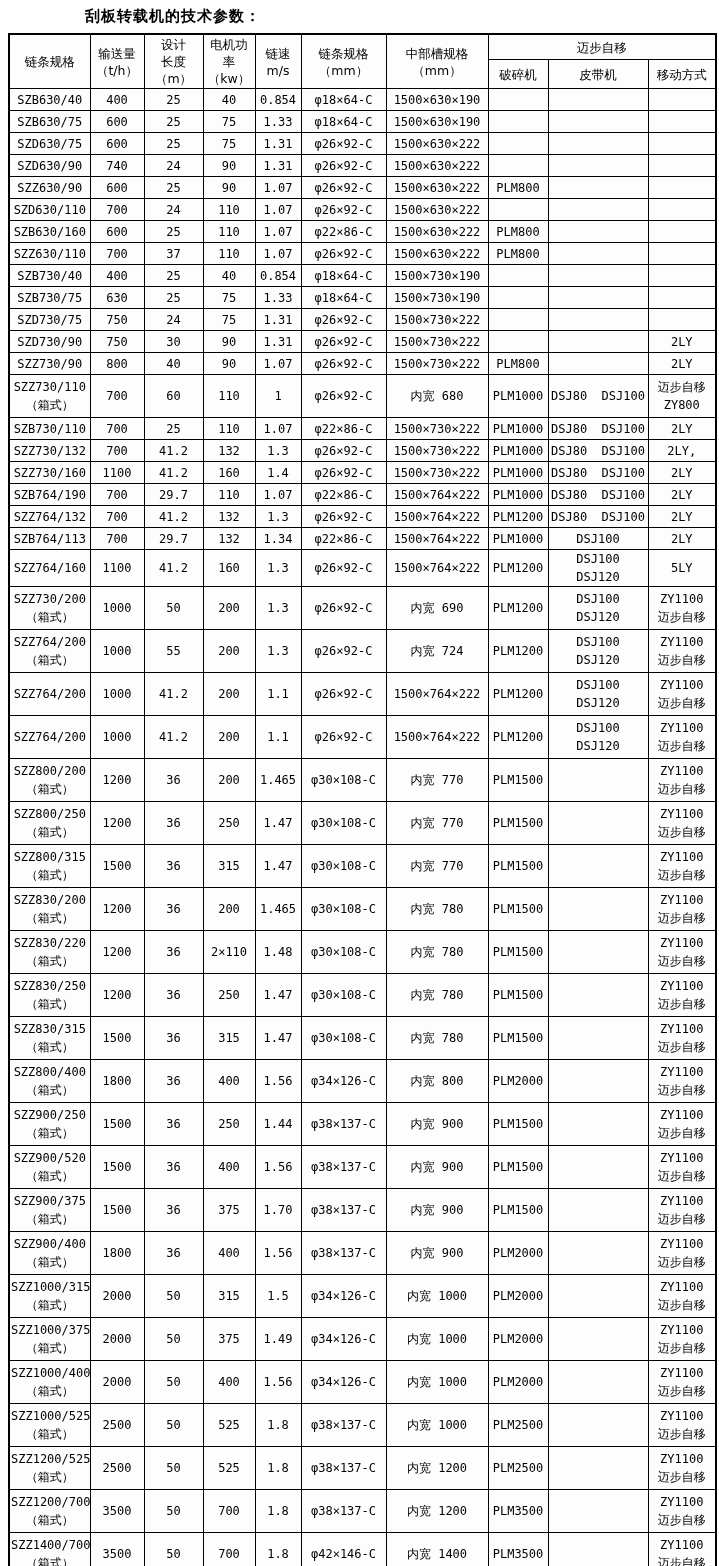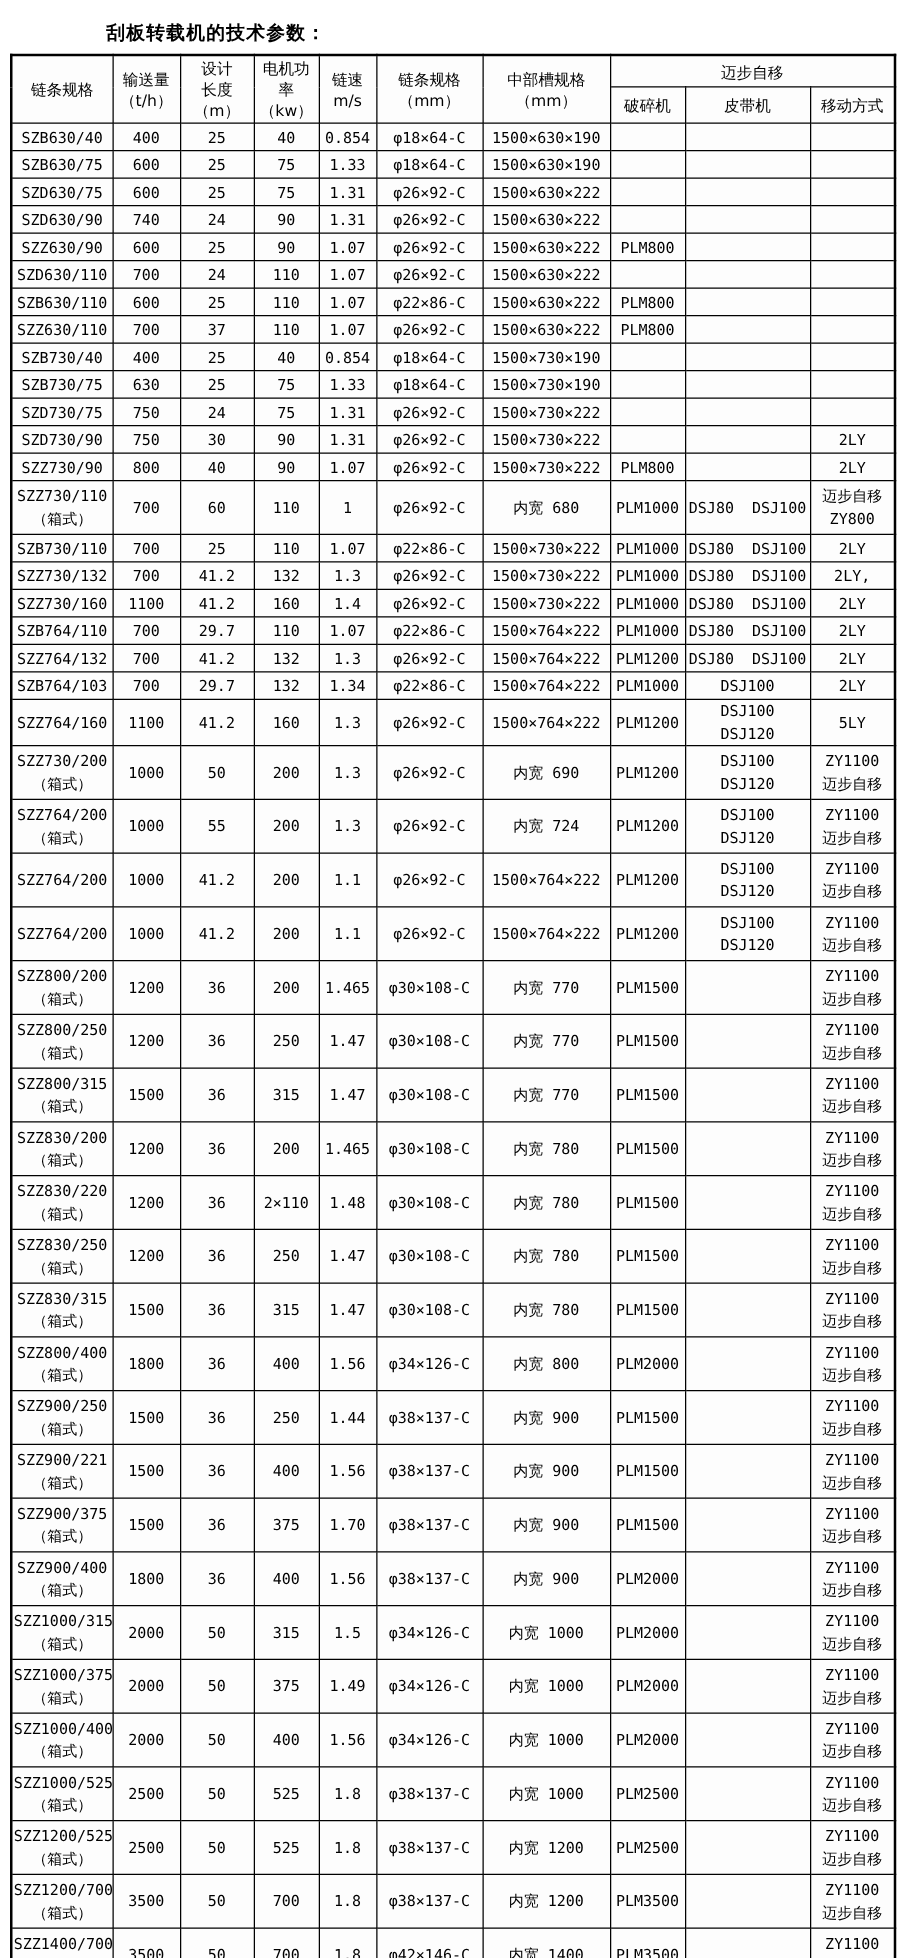--- a/index.html
+++ b/index.html
@@ -10,21 +10,21 @@
     font-family: "DejaVu Sans", sans-serif;
   }
   .page {
     width: 719px;
     min-height: 1566px;
     background: #ffffff;
     box-sizing: border-box;
   }
   .page-title {
     margin: 0;
-    padding: 17px 0 7px 85px;
+    padding: 7px 0 7px 85px;
     font-size: 15px;
     font-weight: bold;
     letter-spacing: 1px;
     font-family: "DejaVu Sans", sans-serif;
   }
   table.spec-table {
     border-collapse: collapse;
     table-layout: fixed;
     margin-left: 8px;
     width: 707px;
@@ -162,21 +162,21 @@
           <td>24</td>
           <td>110</td>
           <td>1.07</td>
           <td>φ26×92-C</td>
           <td>1500×630×222</td>
           <td></td>
           <td></td>
           <td></td>
         </tr>
         <tr class="short">
-          <td>SZB630/110</td>
+          <td>SZB630/160</td>
           <td>600</td>
           <td>25</td>
           <td>110</td>
           <td>1.07</td>
           <td>φ22×86-C</td>
           <td>1500×630×222</td>
           <td>PLM800</td>
           <td></td>
           <td></td>
         </tr>
@@ -296,21 +296,21 @@
           <td>41.2</td>
           <td>160</td>
           <td>1.4</td>
           <td>φ26×92-C</td>
           <td>1500×730×222</td>
           <td>PLM1000</td>
           <td>DSJ80  DSJ100</td>
           <td>2LY</td>
         </tr>
         <tr class="short">
-          <td>SZB764/110</td>
+          <td>SZB764/190</td>
           <td>700</td>
           <td>29.7</td>
           <td>110</td>
           <td>1.07</td>
           <td>φ22×86-C</td>
           <td>1500×764×222</td>
           <td>PLM1000</td>
           <td>DSJ80  DSJ100</td>
           <td>2LY</td>
         </tr>
@@ -320,21 +320,21 @@
           <td>41.2</td>
           <td>132</td>
           <td>1.3</td>
           <td>φ26×92-C</td>
           <td>1500×764×222</td>
           <td>PLM1200</td>
           <td>DSJ80  DSJ100</td>
           <td>2LY</td>
         </tr>
         <tr class="short">
-          <td>SZB764/103</td>
+          <td>SZB764/113</td>
           <td>700</td>
           <td>29.7</td>
           <td>132</td>
           <td>1.34</td>
           <td>φ22×86-C</td>
           <td>1500×764×222</td>
           <td>PLM1000</td>
           <td>DSJ100</td>
           <td>2LY</td>
         </tr>
@@ -524,21 +524,21 @@
           <td>250</td>
           <td>1.44</td>
           <td>φ38×137-C</td>
           <td>内宽 900</td>
           <td>PLM1500</td>
           <td></td>
           <td>ZY1100
 迈步自移</td>
         </tr>
         <tr class="tall">
-          <td>SZZ900/221
+          <td>SZZ900/520
 （箱式）</td>
           <td>1500</td>
           <td>36</td>
           <td>400</td>
           <td>1.56</td>
           <td>φ38×137-C</td>
           <td>内宽 900</td>
           <td>PLM1500</td>
           <td></td>
           <td>ZY1100

